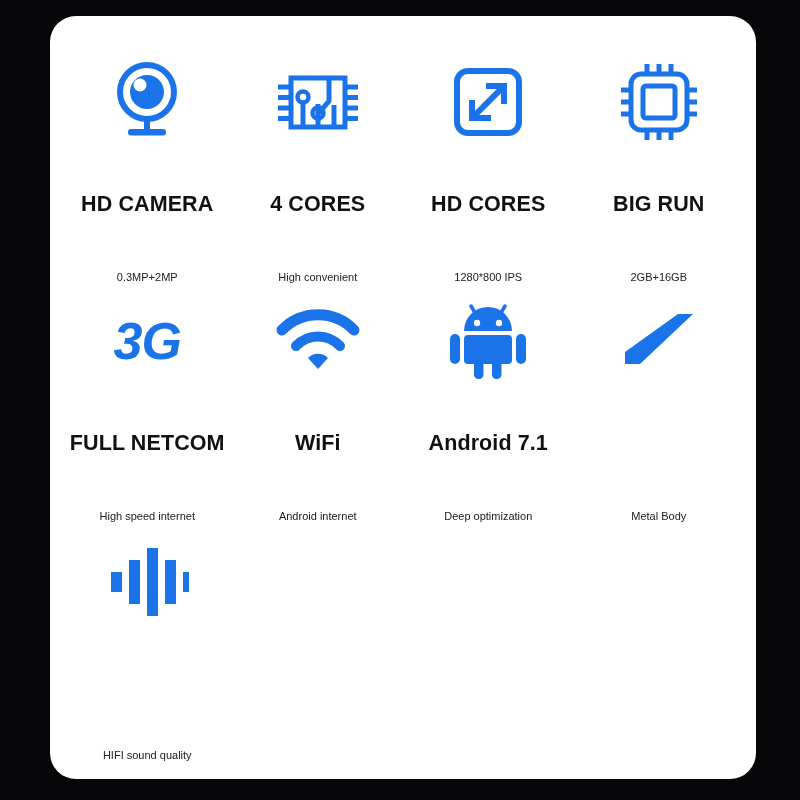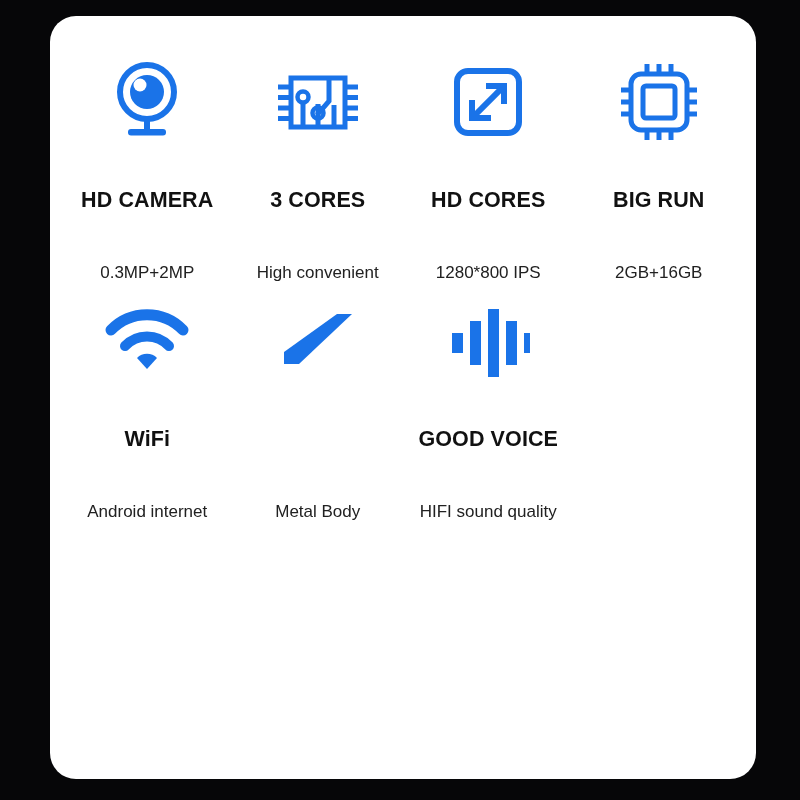--- a/index.html
+++ b/index.html
@@ -60,21 +60,21 @@
   .f-title {
     font-size: 21.5px;
     font-weight: bold;
     color: #111111;
     letter-spacing: 0.1px;
     margin-top: 6px;
     white-space: nowrap;
     text-align: center;
   }
   .f-sub {
-    font-size: 17px;
+    font-size: 11px;
     color: #212121;
     margin-top: 18px;
     white-space: nowrap;
     text-align: center;
   }
   .text-icon-3g {
     font-size: 52px;
     font-weight: bold;
     font-style: italic;
     color: #1a73e8;
@@ -118,21 +118,21 @@
               <rect x="19" y="19" width="54" height="49"></rect>
               <path d="M31 68 L31 42"></path>
               <path d="M46 68 L46 55 L57 42 L57 19"></path>
               <path d="M46 55 L46 45"></path>
               <path d="M62 68 L62 46"></path>
             </g>
             <circle cx="31" cy="38" r="5.5" fill="none" stroke="#1a73e8" stroke-width="4.5"></circle>
             <circle cx="46" cy="54" r="5.5" fill="none" stroke="#1a73e8" stroke-width="4.5"></circle>
           </svg>
         </div>
-        <div class="f-title">3 CORES</div>
+        <div class="f-title">4 CORES</div>
         <div class="f-sub">High convenient</div>
       </div>
 
       <div class="feature">
         <div class="icon-wrap">
           <svg width="82" height="82" viewBox="0 0 82 82">
             <rect x="10" y="10" width="62" height="62" rx="11" fill="none" stroke="#1a73e8" stroke-width="6"></rect>
             <g stroke="#1a73e8" stroke-width="6" stroke-linecap="square" fill="none">
               <line x1="29" y1="53" x2="54" y2="28"></line>
               <polyline points="42,25 57,25 57,40"></polyline>
@@ -163,35 +163,62 @@
               <line x1="68" y1="54" x2="80" y2="54"></line>
               <rect x="14" y="14" width="56" height="56" rx="10"></rect>
               <rect x="26" y="26" width="32" height="32" rx="3"></rect>
             </g>
           </svg>
         </div>
         <div class="f-title">BIG RUN</div>
         <div class="f-sub">2GB+16GB</div>
       </div>
 
+      <div class="feature">
+        <div class="icon-wrap">
+          <span class="text-icon-3g">3G</span>
+        </div>
+        <div class="f-title">FULL NETCOM</div>
+        <div class="f-sub">High speed internet</div>
+      </div>
 
       <div class="feature">
         <div class="icon-wrap">
           <svg width="88" height="66" viewBox="0 0 88 66">
             <g fill="none" stroke="#1a73e8" stroke-linecap="round">
               <path d="M8 22 A50 50 0 0 1 80 22" stroke-width="11"></path>
               <path d="M22 38 A30 30 0 0 1 66 38" stroke-width="10"></path>
             </g>
             <path d="M34 50 A14 14 0 0 1 54 50 L44 61 Z" fill="#1a73e8"></path>
           </svg>
         </div>
         <div class="f-title">WiFi</div>
         <div class="f-sub">Android internet</div>
       </div>
 
+      <div class="feature">
+        <div class="icon-wrap">
+          <svg width="84" height="80" viewBox="0 0 84 80">
+            <g stroke="#1a73e8" stroke-width="3.5" stroke-linecap="round" fill="none">
+              <line x1="25" y1="5" x2="32" y2="17"></line>
+              <line x1="59" y1="5" x2="52" y2="17"></line>
+            </g>
+            <path d="M18 30 A24 24 0 0 1 66 30 Z" fill="#1a73e8"></path>
+            <circle cx="31" cy="22" r="3.2" fill="#ffffff"></circle>
+            <circle cx="53" cy="22" r="3.2" fill="#ffffff"></circle>
+            <rect x="18" y="34" width="48" height="29" rx="4" fill="#1a73e8"></rect>
+            <rect x="4" y="33" width="10" height="30" rx="5" fill="#1a73e8"></rect>
+            <rect x="70" y="33" width="10" height="30" rx="5" fill="#1a73e8"></rect>
+            <rect x="28" y="60" width="9.5" height="18" rx="4.5" fill="#1a73e8"></rect>
+            <rect x="46" y="60" width="9.5" height="18" rx="4.5" fill="#1a73e8"></rect>
+          </svg>
+        </div>
+        <div class="f-title">Android 7.1</div>
+        <div class="f-sub">Deep optimization</div>
+      </div>
 
       <div class="feature">
         <div class="icon-wrap">
           <svg width="86" height="74" viewBox="0 0 86 74">
             <polygon points="9,48 62,10 77,10 24,60 9,60" fill="#1a73e8"></polygon>
           </svg>
         </div>
         <div class="f-sub">Metal Body</div>
       </div>
 
@@ -200,21 +227,20 @@
           <svg width="84" height="76" viewBox="0 0 84 76">
             <g fill="#1a73e8">
               <rect x="6" y="30" width="11" height="20"></rect>
               <rect x="24" y="18" width="11" height="44"></rect>
               <rect x="42" y="6" width="11" height="68"></rect>
               <rect x="60" y="18" width="11" height="44"></rect>
               <rect x="78" y="30" width="11" height="20"></rect>
             </g>
           </svg>
         </div>
-        <div class="f-title">GOOD VOICE</div>
         <div class="f-sub">HIFI sound quality</div>
       </div>
 
 
 
     </div>
   </div>
 </div>
 
 </body></html>

